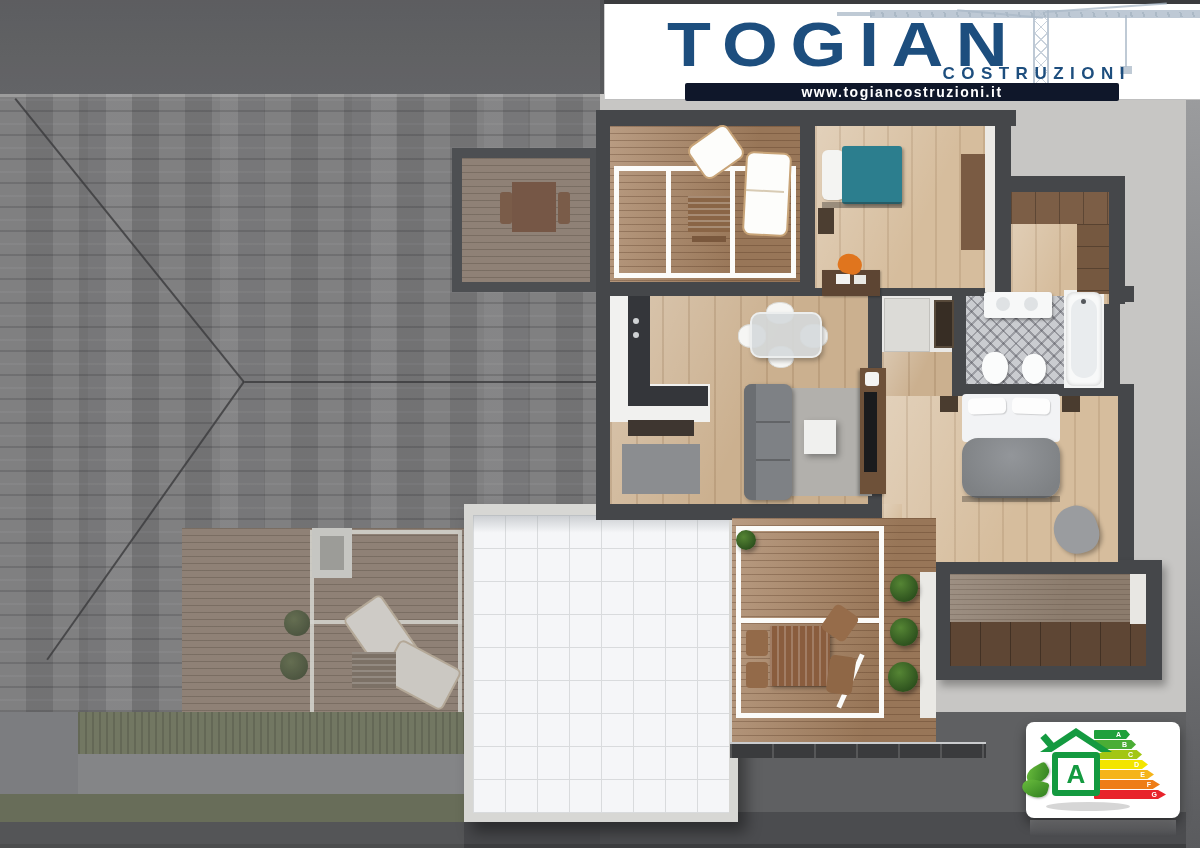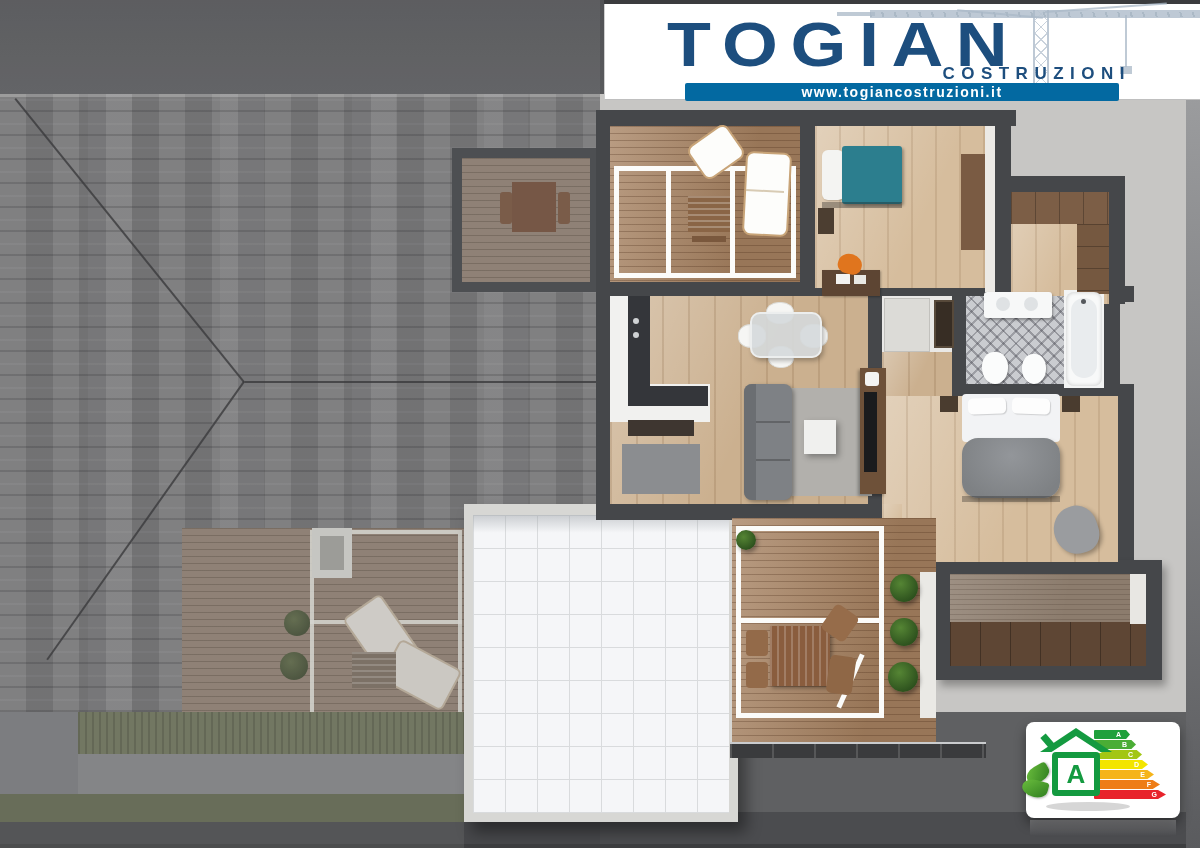--- a/index.html
+++ b/index.html
@@ -208,21 +208,21 @@
   <div class="a" style="left:604px;top:4px;width:596px;height:95px;background:#fff;border-left:1px solid #cfcfcf;border-bottom:1px solid #bfbfbf;">
     <div class="a crane" style="left:265px;top:6px;width:330px;height:5px;background-image:repeating-linear-gradient(75deg,#8fa2b4 0 2px,transparent 2px 12px);border-top:2px solid #a9b8c7;border-bottom:1px solid #a9b8c7;"></div>
     <div class="a" style="left:428px;top:6px;width:16px;height:88px;border-left:2px solid #a9b8c7;border-right:2px solid #a9b8c7;background-image:repeating-linear-gradient(45deg,#b7c4d1 0 1px,transparent 1px 9px),repeating-linear-gradient(-45deg,#b7c4d1 0 1px,transparent 1px 9px);opacity:.75;box-sizing:border-box;"></div>
     <div class="a crane" style="left:352px;top:9px;width:86px;height:2px;transform:rotate(5deg);"></div>
     <div class="a crane" style="left:440px;top:7px;width:122px;height:2px;transform:rotate(-4deg);transform-origin:0 0;"></div>
     <div class="a crane" style="left:520px;top:11px;width:2px;height:52px;"></div>
     <div class="a crane" style="left:515px;top:62px;width:12px;height:8px;"></div>
     <div class="a crane" style="left:232px;top:8px;width:38px;height:4px;"></div>
     <div class="a logo-navy" style="left: 62px; top: 4px; font-size: 63px; font-weight: 800; letter-spacing: 11px; transform: scaleX(1.14); transform-origin: 0px 0px; z-index: 2; color: rgb(29, 78, 126);">TOGIAN</div>
     <div class="a logo-navy" style="right: 70px; top: 60px; font-size: 17px; font-weight: 700; letter-spacing: 6.5px; z-index: 2; color: rgb(29, 78, 126);">COSTRUZIONI</div>
-    <div class="a" style="left: 80px; top: 79px; width: 434px; height: 18px; border-radius: 2px; display: flex; align-items: center; justify-content: center; z-index: 2; background-color: #0369a1;">
+    <div class="a" style="left: 80px; top: 79px; width: 434px; height: 18px; border-radius: 2px; display: flex; align-items: center; justify-content: center; z-index: 2; background-color: #0f172a;">
       <span style="color:#fff;font-size:14px;font-weight:bold;letter-spacing:1.5px;">www.togiancostruzioni.it</span>
     </div>
   </div>
 
   <div class="a" style="left:1026px;top:722px;width:154px;height:96px;background:#fff;border-radius:8px;box-shadow:0 6px 12px rgba(0,0,0,.4);">
     <div class="a arrow" style="left: 68px; top: 8px; width: 36px; height: 9px; background-color: rgb(31, 160, 60);">
         <span>A</span>
       </div>
     <div class="a arrow" style="left: 68px; top: 18px; width: 42px; height: 9px; background-color: rgb(74, 173, 53);">
         <span>B</span>

